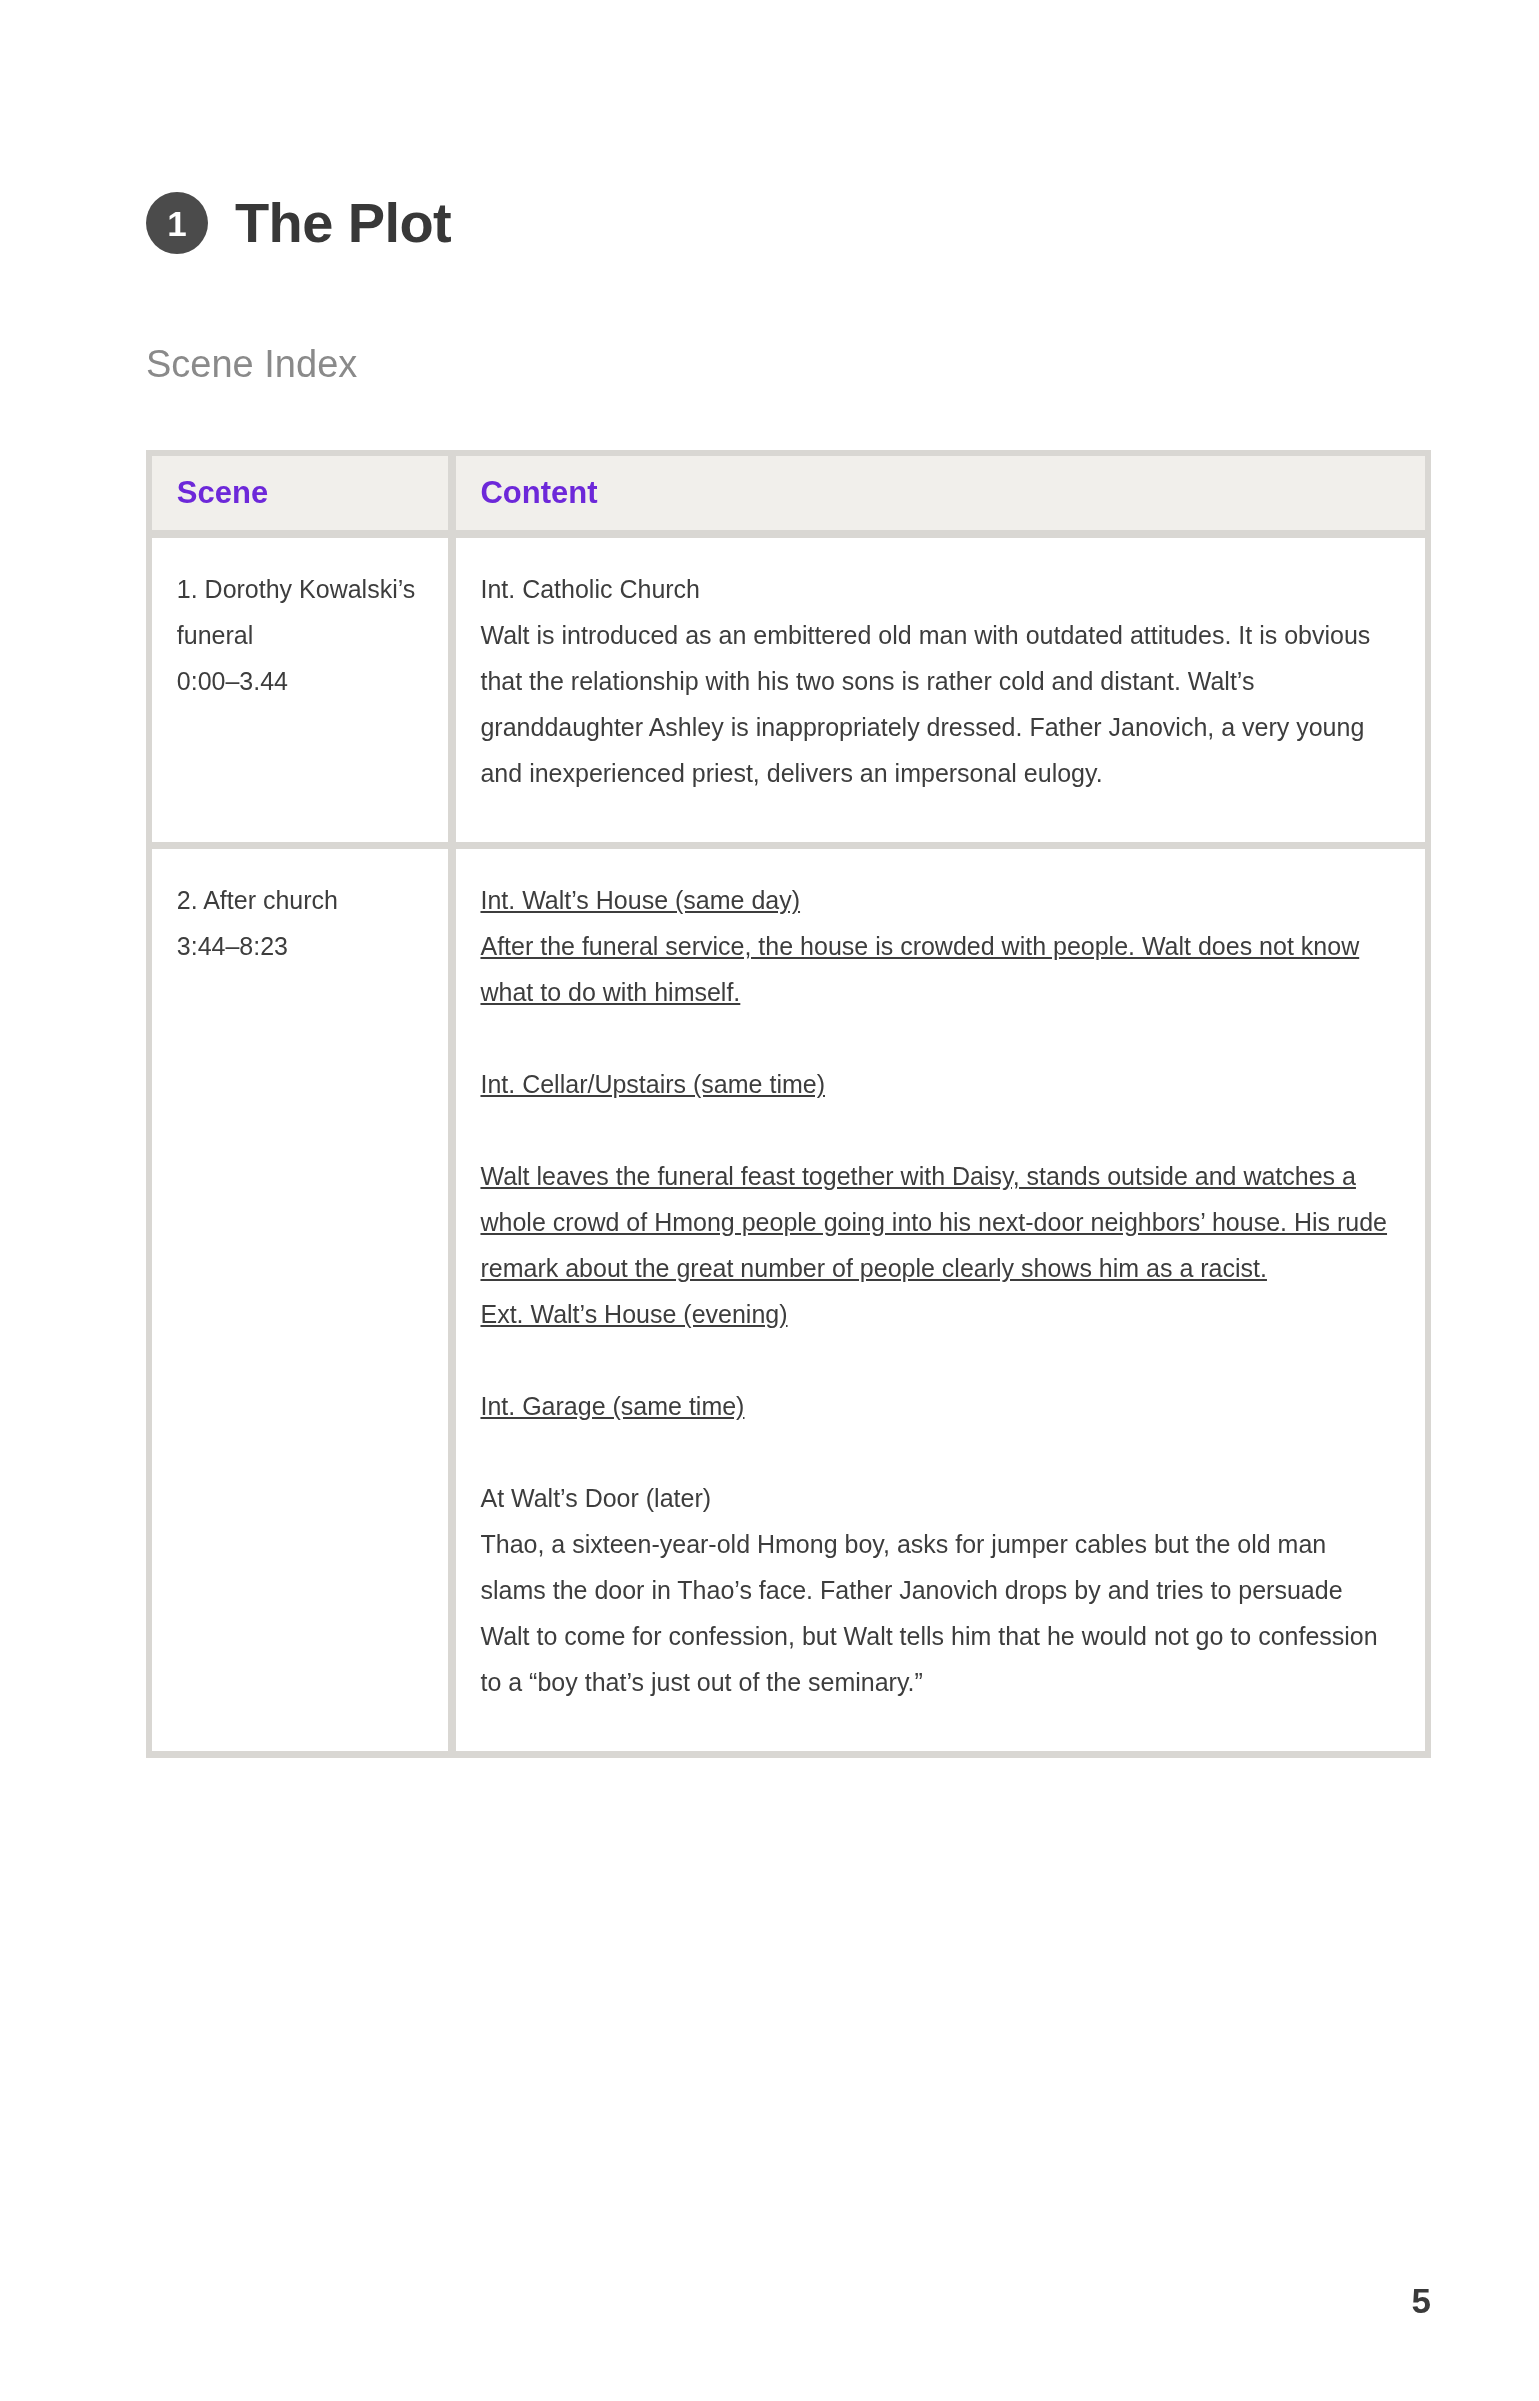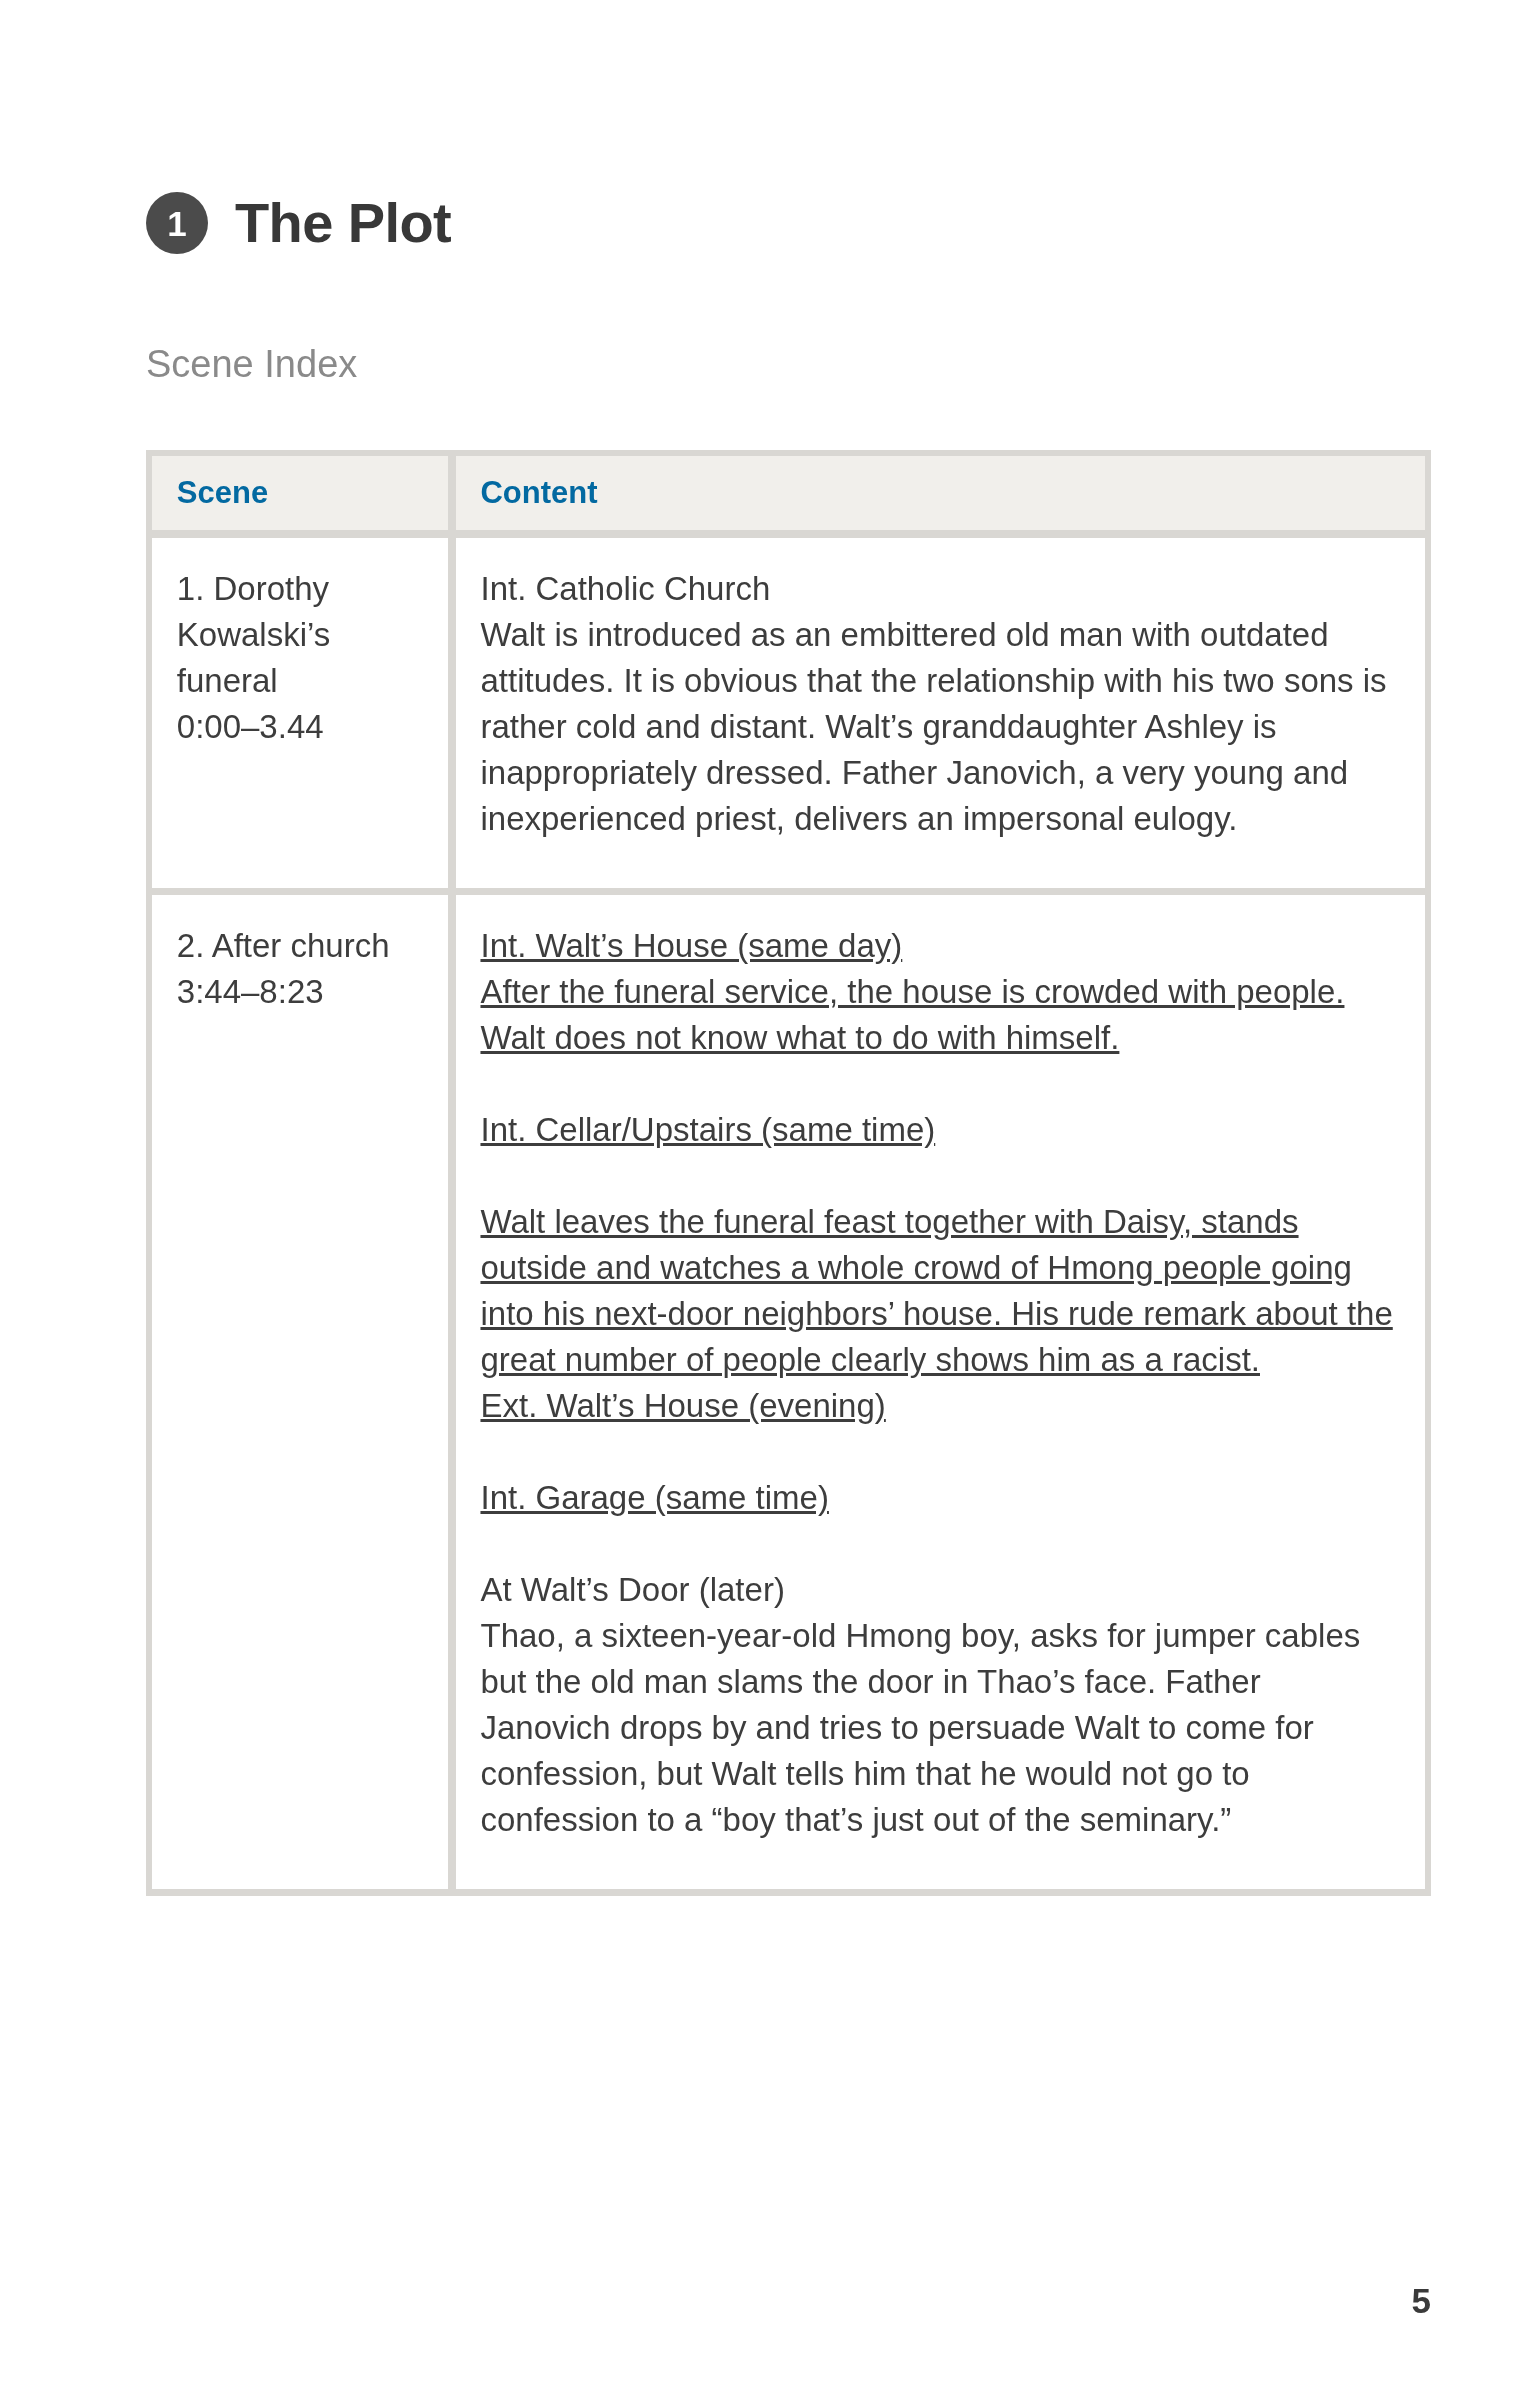--- a/index.html
+++ b/index.html
@@ -64,27 +64,27 @@
     gap: 7.7px;
   }
   .cell {
     background: #ffffff;
     box-sizing: border-box;
   }
   .cell.head {
     background: #f1efeb;
     font-weight: 700;
     font-size: 31px;
-    color: #0369a1;
+    color: #6d28d9;
     padding: 19px 24.4px;
     line-height: 1.15;
   }
   .cell.body {
     padding: 28px 29px 46px 24.4px;
-    font-size: 33px;
+    font-size: 25px;
     line-height: 46px;
   }
   .scene-cell .scene-label {
     max-width: 257px;
   }
   .content-cell .block:not(:last-child) {
     margin-bottom: 46px;
     text-decoration: underline;
   }
 

